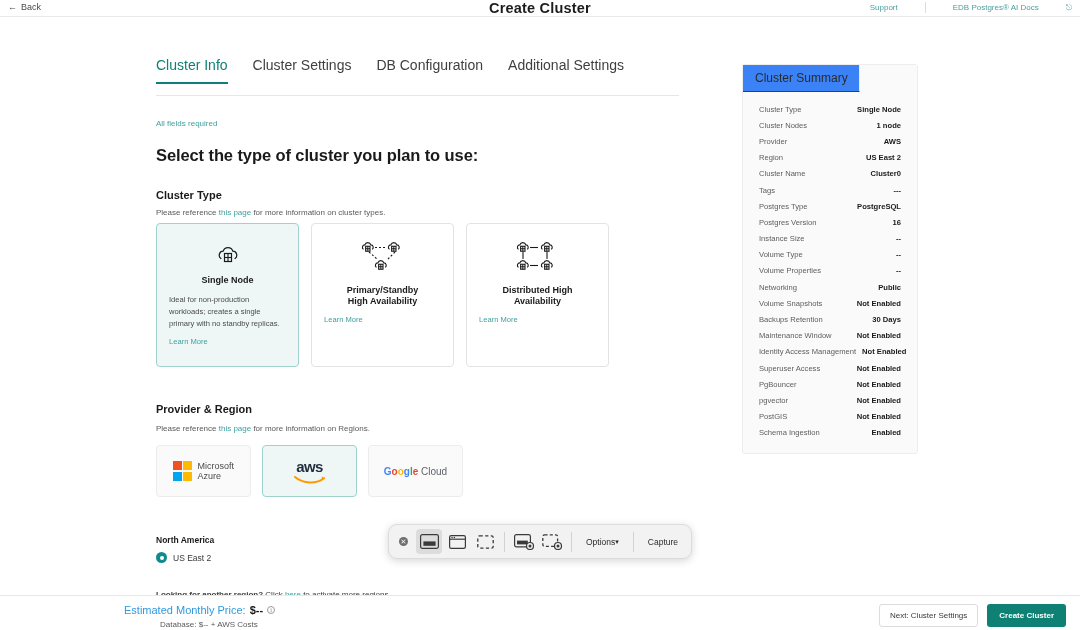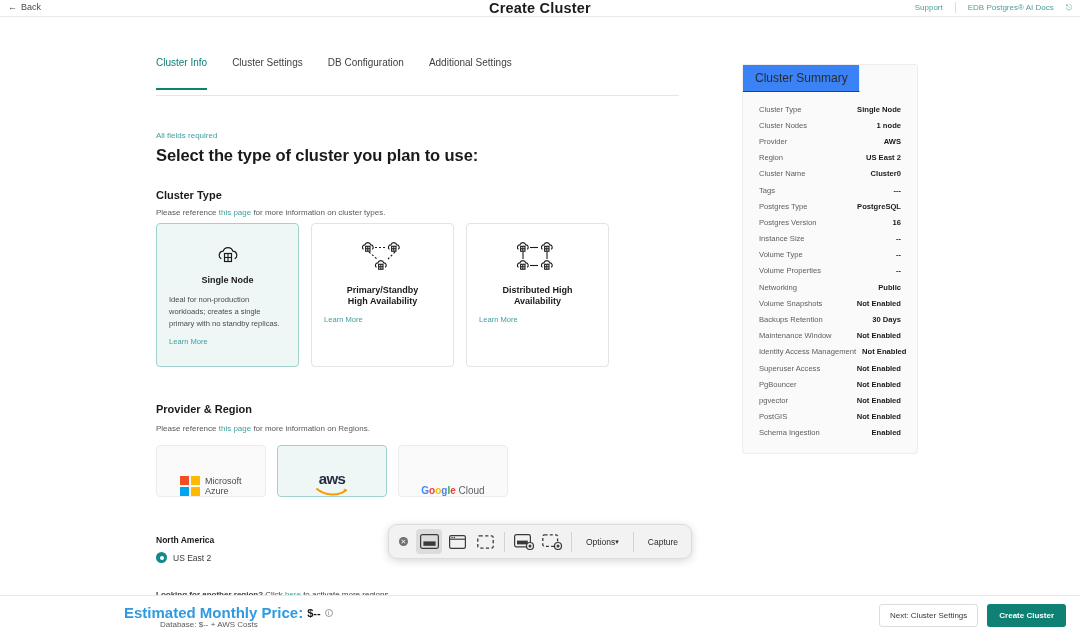--- a/index.html
+++ b/index.html
@@ -23,42 +23,42 @@
     font-size:9px; color:#4a4a4a; cursor:pointer;
   }
   .back-arrow { font-size:9px; line-height:1; color:#4a4a4a; }
   .topbar-title {
     position:absolute; left:0; width:1080px; text-align:center;
     font-size:14.5px; font-weight:700; color:#1c1c1c; letter-spacing:.2px;
     top:0px;
   }
   .topbar-right {
     position:absolute; right:8px; top:2px;
-    display:flex; align-items:center; gap:12px; font-size:8px; color:#4f9e9e;
+    display:flex; align-items:center; gap:27px; font-size:8px; color:#4f9e9e;
   }
   .topbar-sep { width:1px; height:11px; background:#dcdcdc; }
   .ext-icon { font-size:8px; }
   .topbar-divider {
     position:absolute; top:16px; left:0; width:1080px; height:1px; background:#e9e9e9;
   }
 
   
   .content { position:absolute; top:17px; left:0; width:1080px; height:578px; background:#fff; }
 
   .tabs {
     position:absolute; left:156px; top:40px; display:flex; gap:25px;
   }
-  .tab { font-size:10px; color:#3f3f3f; padding-bottom:20px; cursor:pointer; white-space:nowrap; }
+  .tab { font-size:14px; color:#3f3f3f; padding-bottom:9px; cursor:pointer; white-space:nowrap; }
   .tab.active { color:#0e8174; border-bottom:2.5px solid #0e8174; font-weight:400; }
   .tabs-underline {
     position:absolute; left:156px; top:78px; width:523px; height:1px; background:#e6e6e6;
   }
 
   .all-fields {
-    position:absolute; left:156px; top:114px; font-size:8px; color:#3fa0a0; cursor:pointer;
+    position:absolute; left:156px; top:102px; font-size:8px; color:#3fa0a0; cursor:pointer;
   }
   .page-heading {
     position:absolute; left:156px; top:129px;
     font-size:16.5px; font-weight:700; color:#1a1a1a; letter-spacing:-.1px;
   }
 
   .section-title {
     position:absolute; font-size:11px; font-weight:700; color:#1a1a1a;
   }
   .section-sub {
@@ -79,22 +79,22 @@
     text-align:center; font-size:9px; font-weight:700; color:#1a1a1a;
     line-height:1.25; margin-top:3px;
   }
   .card-desc { font-size:7.6px; color:#4a4a4a; line-height:1.55; margin-top:8px; }
   .card-more { font-size:7.6px; color:#3fa0a0; margin-top:7px; cursor:pointer; }
   .card-mid .card-desc { margin-top:6px; }
 
   
   .providers { position:absolute; left:156px; top:428px; display:flex; gap:11px; }
   .provider {
-    width:110px; height:52px; border:1px solid #ececec; border-radius:4px;
-    background:#fafafa; display:flex; align-items:flex-end; justify-content:center; cursor:pointer;
+    width:95px; height:52px; border:1px solid #ececec; border-radius:4px;
+    background:#fafafa; display:flex; align-items:center; justify-content:center; cursor:pointer;
   }
   .provider.selected { background:#eef7f6; border:1.5px solid #9fd2cd; }
   .azure-wrap { display:flex; align-items:center; gap:5px; }
   .azure-grid { display:grid; grid-template-columns:9px 9px; grid-template-rows:9px 9px; gap:1.5px; }
   .azure-text { font-size:9px; line-height:1.12; color:#4a4a4a; }
   .aws-wrap { display:flex; flex-direction:column; align-items:center; }
   .aws-text { font-size:15px; font-weight:700; color:#232f3e; letter-spacing:-.6px; line-height:1; }
   .aws-smile { width:32px; height:9px; position:relative; margin-top:1px; }
   .gcloud { font-size:10px; color:#5f6368; }
 
@@ -134,21 +134,21 @@
 
   
   .footer {
     position:absolute; left:0; top:595px; width:1080px; height:35px;
     background:#fff; border-top:1px solid #e8e8e8;
   }
   .price {
     position:absolute; left:124px; top:8px;
     display:flex; align-items:center; gap:4px;
   }
-  .price-label { font-size:15px; font-weight:700; color:#2f9ae0; }
+  .price-label { font-size:11px; font-weight:400; color:#2f9ae0; }
   .price-value { font-size:11px; font-weight:700; color:#1a1a1a; }
   .info-circle {
     width:8px; height:8px; border-radius:50%; border:1px solid #9a9a9a;
     font-size:6px; color:#7a7a7a; display:flex; align-items:center; justify-content:center;
     font-family:"Liberation Serif", serif; cursor:pointer;
   }
   .price-sub { position:absolute; left:124px; top:24px; font-size:8px; color:#5a5a5a;padding-left:36px; }
   .footer-actions {
     position:absolute; right:14px; top:8px; display:flex; align-items:center; gap:9px;
   }

